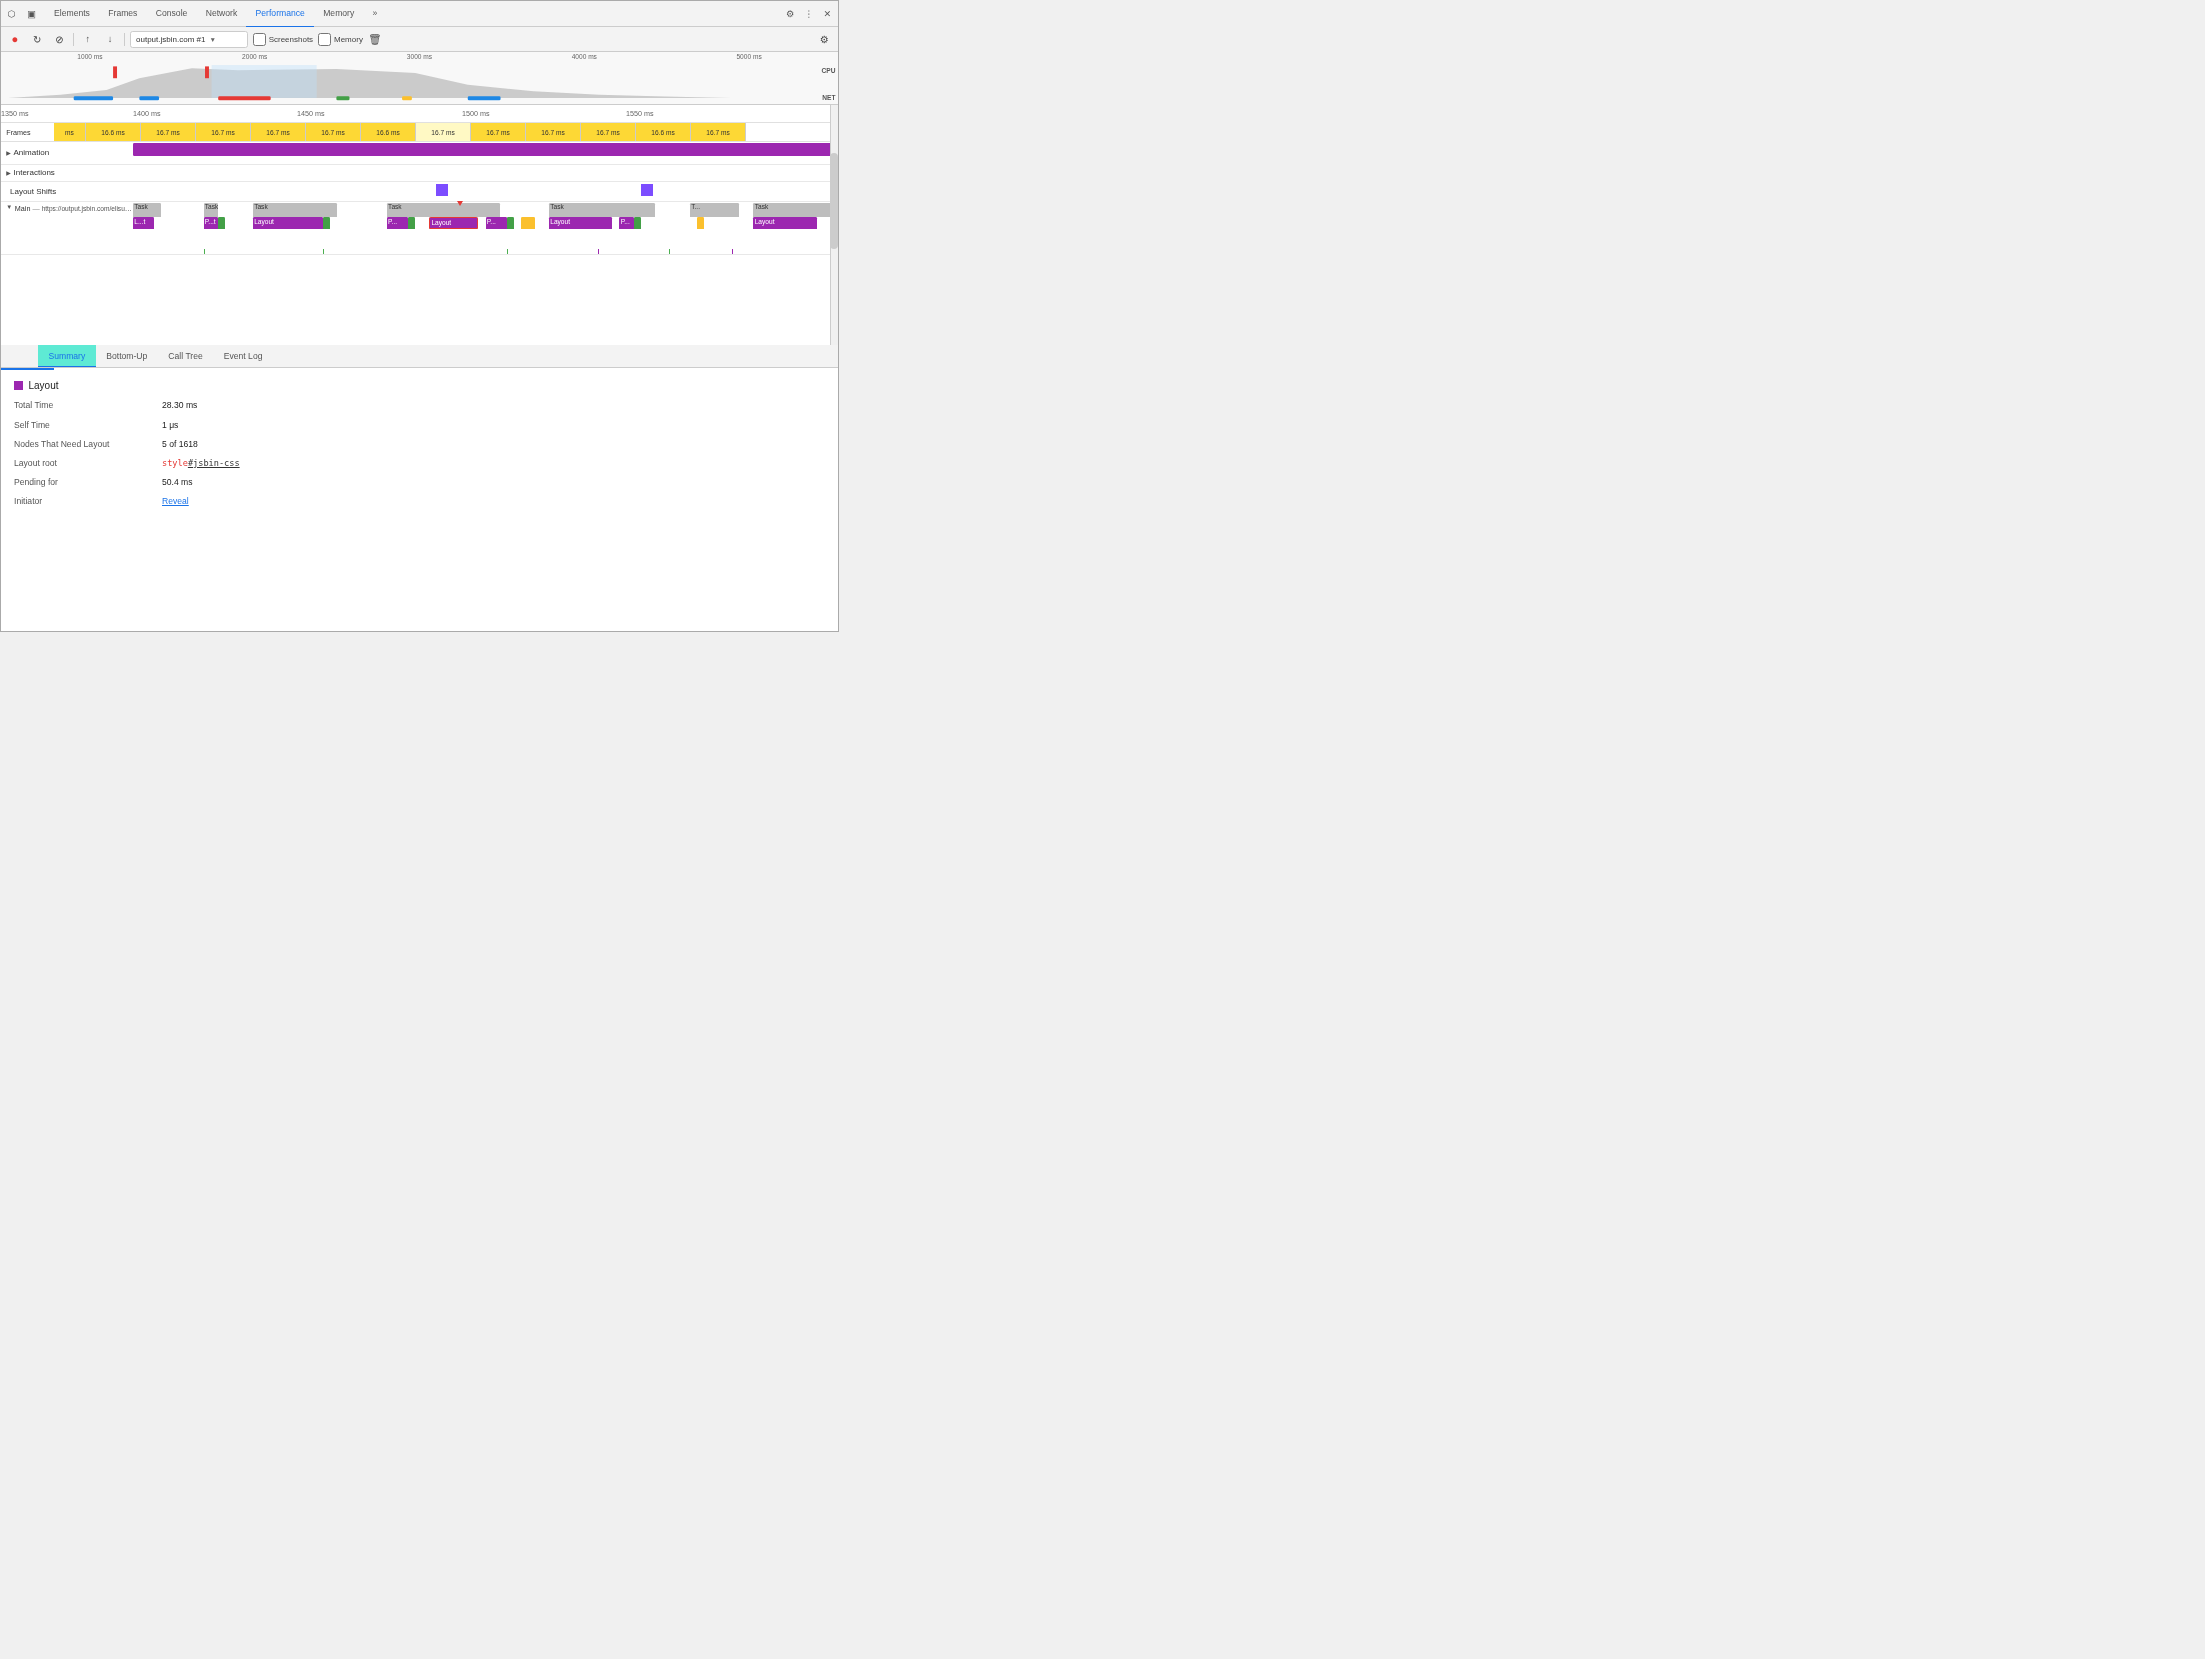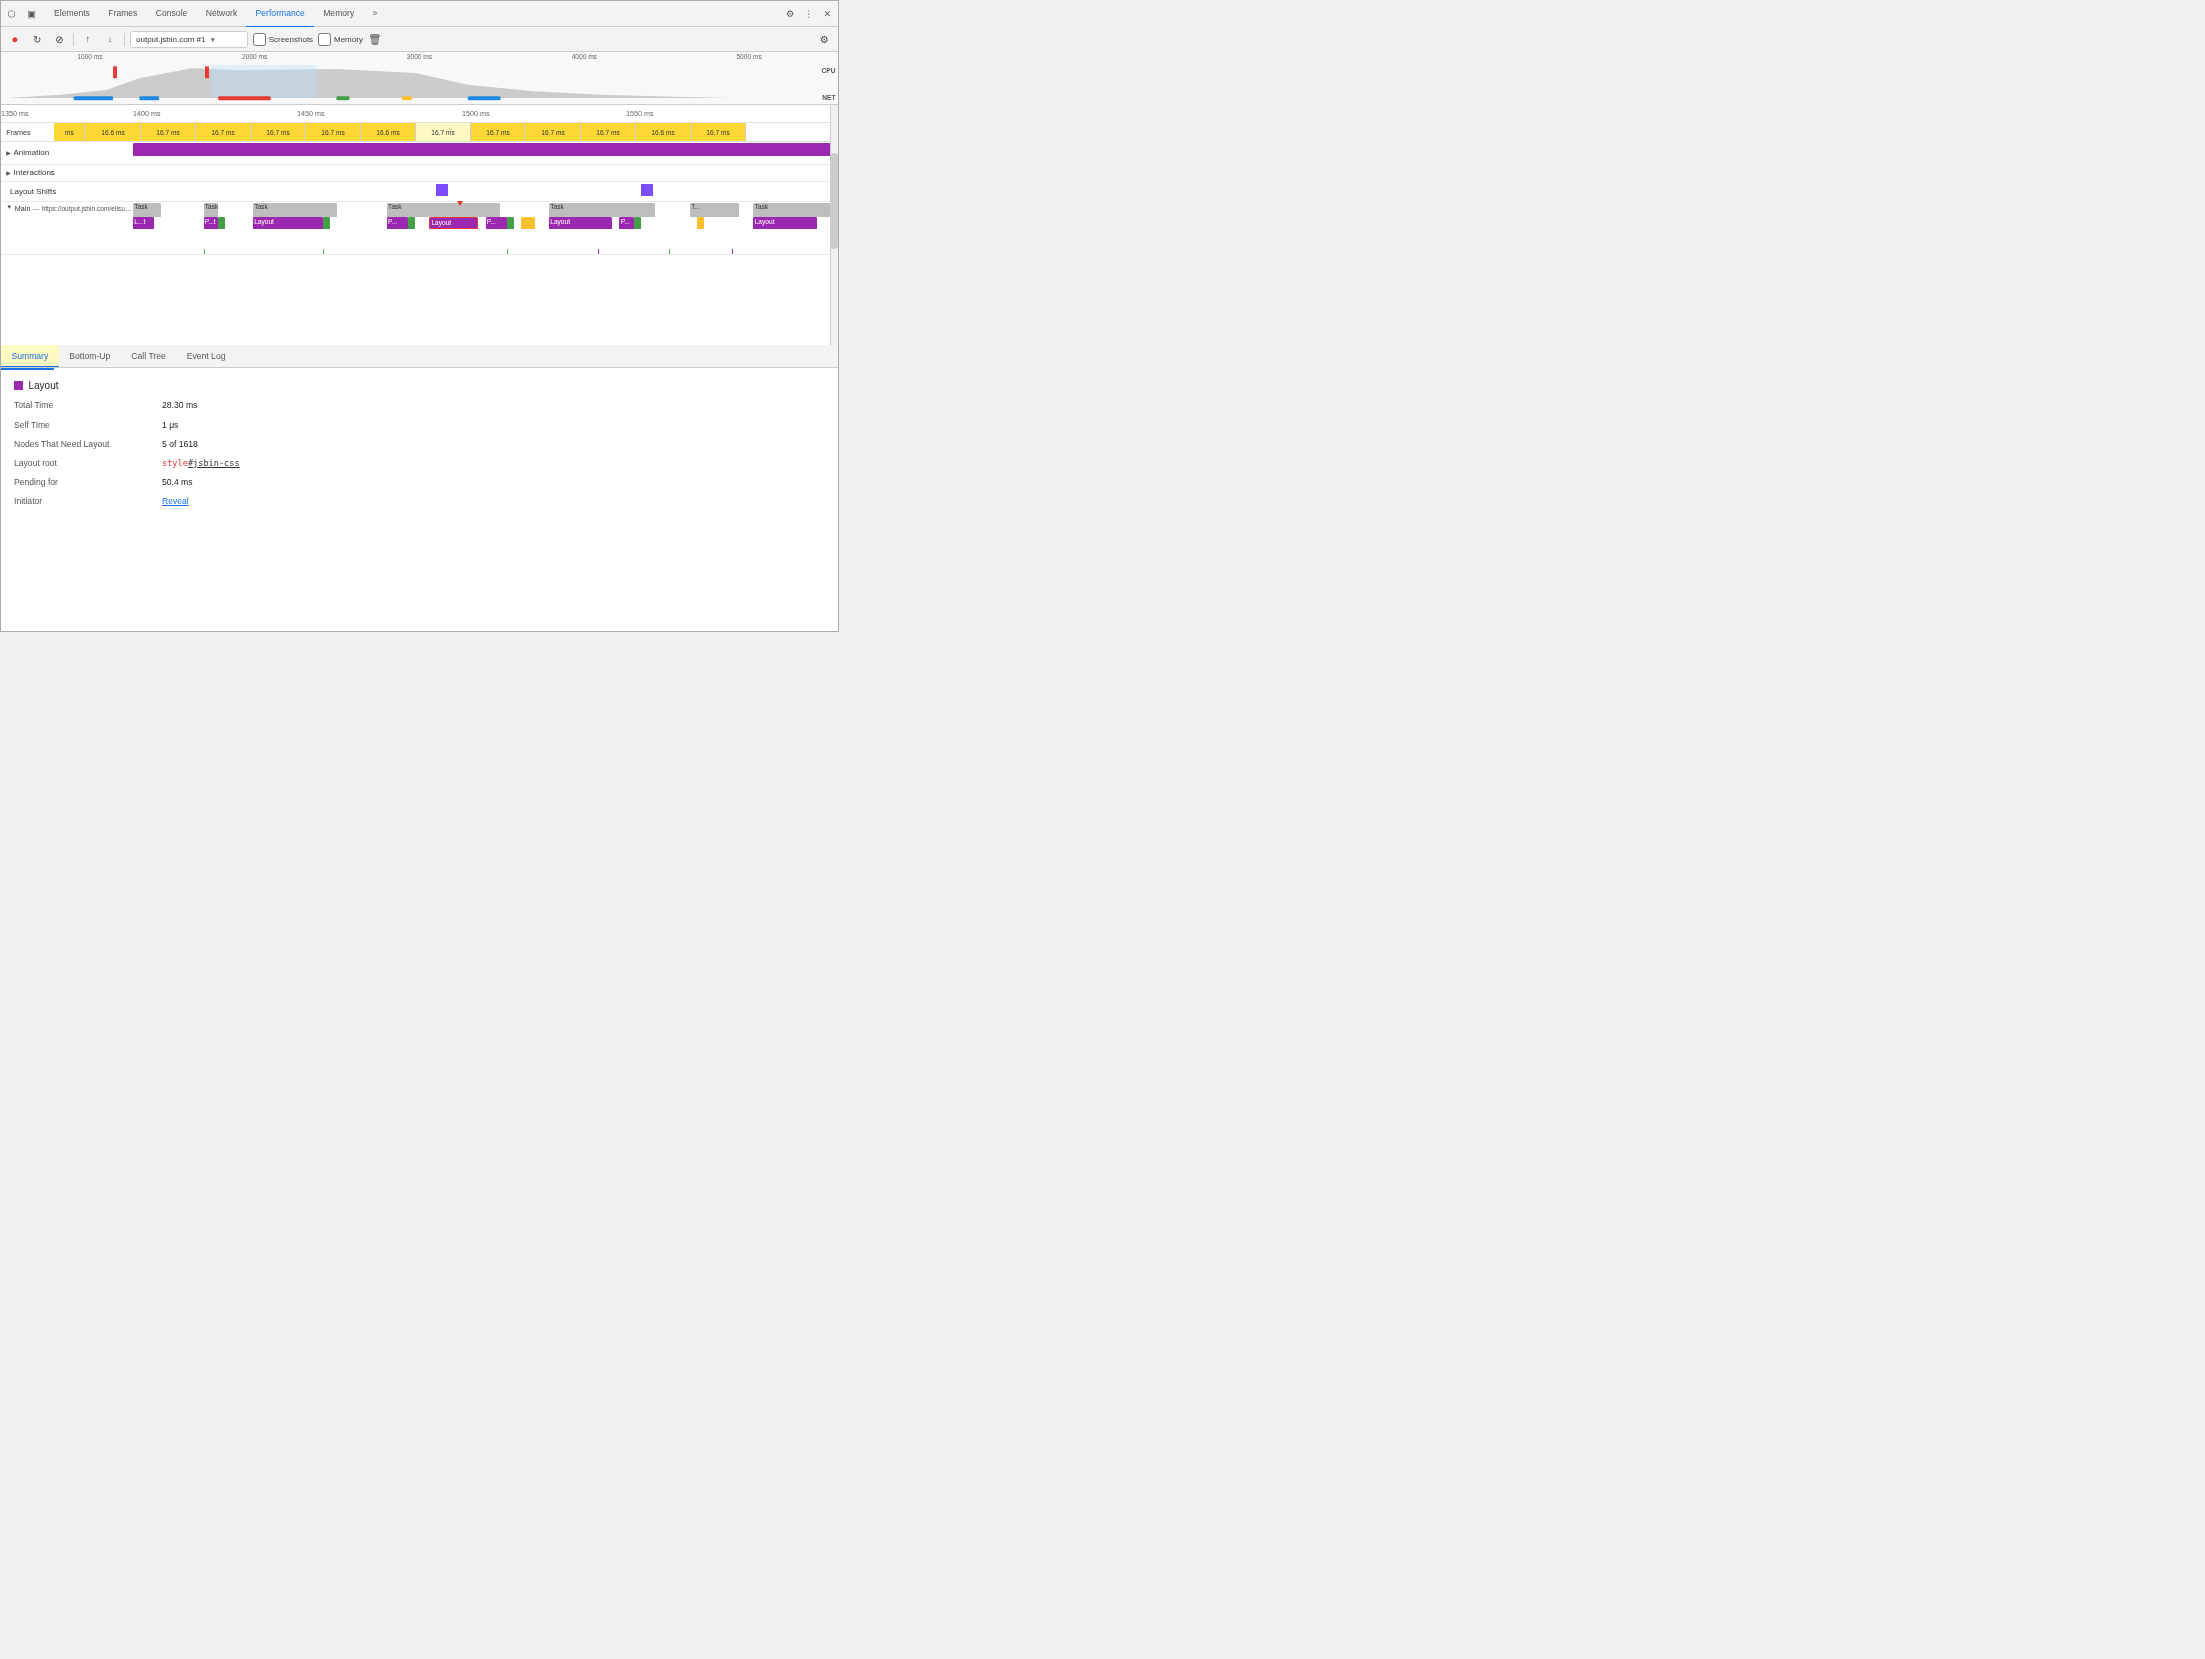--- a/index.html
+++ b/index.html
@@ -341,21 +341,22 @@
     .bottom-tab {
       padding: 5.3px 10.5px;
       font-size: 8.6px;
       cursor: pointer;
       color: #555;
       border-bottom: 1.3px solid transparent;
     }
     .bottom-tab.active {
       color: #1a73e8;
       border-bottom: 1.3px solid #1a73e8;
-      background: #fef9c3;
+      background: #5eead4;
+      margin-left: 37px;
     }
 
     
     .summary-panel {
       flex: 1;
       background: #fff;
       padding: 10.5px 13px;
       overflow-y: auto;
     }
     .summary-title-row {

